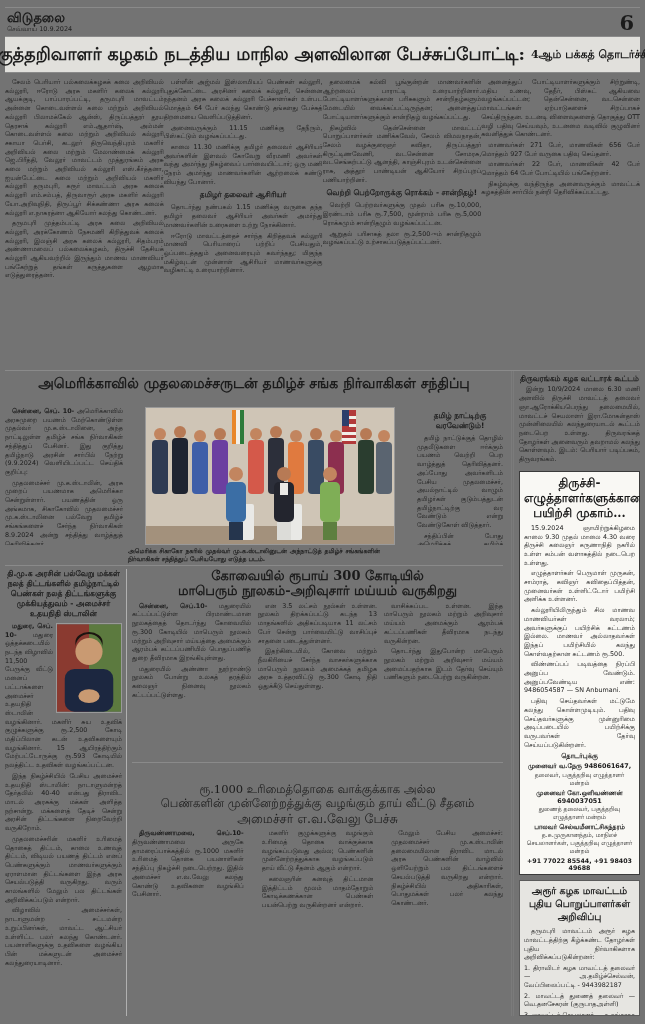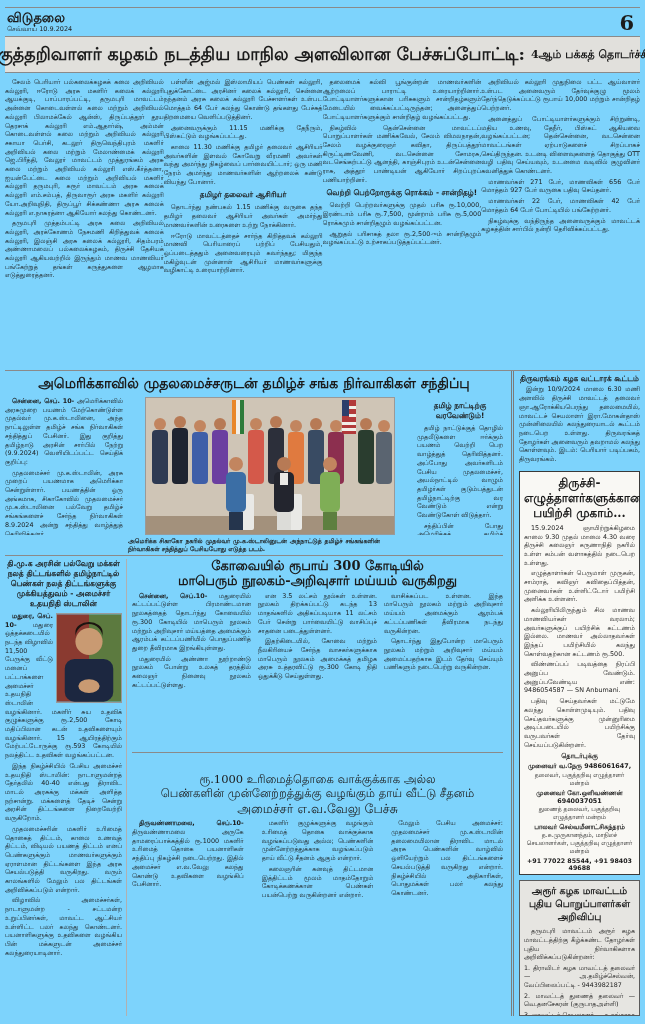--- a/index.html
+++ b/index.html
@@ -1,18 +1,18 @@
 <!DOCTYPE html>
 <html><head>
 <meta charset="utf-8">
 <style>
   * { margin:0; padding:0; box-sizing:border-box; }
   html,body { background:#9a9a9a; }
   .page {
-    width:645px; height:1024px; margin:0 auto; background:#7dd3fc;
+    width:645px; height:1024px; margin:0 auto; background:#737373;
     color:#1b1b1b; font-family:"DejaVu Sans", sans-serif;
     padding:0 5px; overflow:hidden; position:relative;
   }
   
   .top-rule { border-top:1px solid #8a8a8a; margin-top:7px; }
   .masthead { display:flex; justify-content:space-between; align-items:center; height:28px; padding:1px 2px; }
   .paper-name { font-family:"DejaVu Serif", serif; font-weight:bold; font-size:13px; line-height:1.1; }
   .date-line { font-size:6.5px; color:#222; }
   .page-num { font-family:"DejaVu Serif", serif; font-weight:bold; font-size:21px; padding-right:4px; }
   
@@ -29,21 +29,21 @@
   .para b.dl { font-weight:bold; }
   .subhead { font-size:7.4px; font-weight:bold; text-align:center; margin:4px 0 3px; text-indent:0; }
   
   .main-row { display:flex; border-top:1px solid #8a8a8a; margin-top:4px; height:646px; }
   .left-zone { width:498px; padding-top:3px; overflow:hidden; }
   .right-rail {
     flex:1; margin-left:8px; border-left:3px double #7b7b7b; padding:3px 0 0 5px;
     display:flex; flex-direction:column; overflow:hidden;
   }
   
-  .us-headline { font-family:"DejaVu Serif", serif; font-weight:bold; font-size:14px; text-align:center; margin:1px 0 4px; }
+  .us-headline { font-family:"DejaVu Serif", serif; font-weight:bold; font-size:14px; text-align:center; margin:1px 0 14px; }
   .us-row { display:flex; gap:22px; height:138px; overflow:hidden; }
   .us-col { width:118px; overflow:hidden; }
   .us-col-r { flex:1; overflow:hidden; }
   .photo-wrap { width:250px; height:138px; background:#cfc5b6; border:1px solid #999; overflow:hidden; }
   .caption { margin:2px 0 2px 123px; width:252px; font-size:6.1px; font-weight:bold; line-height:1.3; text-align:justify; }
   .thin-rule { border-bottom:1px solid #8a8a8a; margin:2px 0 3px; }
   
   .bottom-row { display:flex; height:458px; overflow:hidden; }
   .udhay-col { width:122px; border-right:1px solid #b0b0b0; padding-right:4px; overflow:hidden; }
   .udhay-head { font-size:7.6px; font-weight:bold; text-align:center; line-height:1.32; margin-bottom:3px; }
@@ -107,21 +107,20 @@
       <p class="para">ஈரோடு மாவட்டத்தைச் சார்ந்த கிறித்தவக் கல்லூரி மாணவி பெரியாரைப் பற்றிப் பேசியதும், ஒப்படைத்ததும் அனைவரையும் கவர்ந்தது; மிகுந்த மகிழ்வுடன் முன்னாள் ஆசிரியர் மாணவர்களுக்கு வழிகாட்டி உரையாற்றினார்.</p>
     </div>
     <div class="lead-col">
       <p class="para">தலைமைக் கல்வி பூங்குன்றன் மாணவர்களின் ஆற்றலைப் பாராட்டி உரையாற்றினார். போட்டியாளர்களுக்கான பரிசுகளும் சான்றிதழ்களும் மேடையில் வைக்கப்பட்டிருந்தன; அனைத்துப் போட்டியாளர்களுக்கும் சான்றிதழ் வழங்கப்பட்டது.</p>
       <p class="para">நிகழ்வில் தென்சென்னை மாவட்டப் பொறுப்பாளர்கள் மணிக்கவேல், சேலம் விமலநாதன், சேலம் வழக்குரைஞர் கவிதா, திருப்பத்தூர் கிருட்டிணவேணி, வடசென்னை சோமரசு, வடசெங்கற்பட்டு ஆனந்தி, காஞ்சிபுரம் உடன்சென்னை ராசு, அத்தூர் பாண்டியன் ஆகியோர் சிறப்புறப் பணியாற்றினர்.</p>
       <div class="subhead">வெற்றி பெற்றோருக்கு ரொக்கம் - சான்றிதழ்!</div>
       <p class="para">வெற்றி பெற்றவர்களுக்கு முதல் பரிசு ரூ.10,000, இரண்டாம் பரிசு ரூ.7,500, மூன்றாம் பரிசு ரூ.5,000 ரொக்கமும் சான்றிதழும் வழங்கப்பட்டன.</p>
       <p class="para">ஆறுதல் பரிசாகத் தலா ரூ.2,500-ும் சான்றிதழும் வழங்கப்பட்டு உற்சாகப்படுத்தப்பட்டனர்.</p>
     </div>
     <div class="lead-col">
-      <p class="para">அறிவியல் கல்லூரி முதுநிலை பட்ட ஆய்வாளர் உள்பட அனைவரும் தேர்வுக்குழு மூலம் தேர்ந்தெடுக்கப்பட்டு ரூபாய் 10,000 மற்றும் சான்றிதழ் பெற்றனர்.</p>
       <p class="para">அனைத்துப் போட்டியாளர்களுக்கும் சிற்றுண்டி, மதிய உணவு, தேநீர், பிஸ்கட் ஆகியவை வழங்கப்பட்டன; தென்சென்னை, வடசென்னை மாவட்டங்கள் ஏற்பாடுகளைச் சிறப்பாகச் செய்திருந்தன. உடனடி விளைவுகளைத் தொகுத்து OTT வழி பதிவு செய்யவும், உடனமை வடிவில் குழுவினர் கவனித்துக் கொண்டனர்.</p>
       <p class="para">மாணவர்கள் 271 பேர், மாணவிகள் 656 பேர் மொத்தம் 927 பேர் வருகை பதிவு செய்தனர்.</p>
       <p class="para">மாணவர்கள் 22 பேர், மாணவிகள் 42 பேர் மொத்தம் 64 பேர் போட்டியில் பங்கேற்றனர்.</p>
       <p class="para">நிகழ்வுக்கு வந்திருந்த அனைவருக்கும் மாவட்டக் கழகத்தின் சார்பில் நன்றி தெரிவிக்கப்பட்டது.</p>
     </div>
   </div>
 
   <div class="main-row">
 
     <div class="left-zone">

